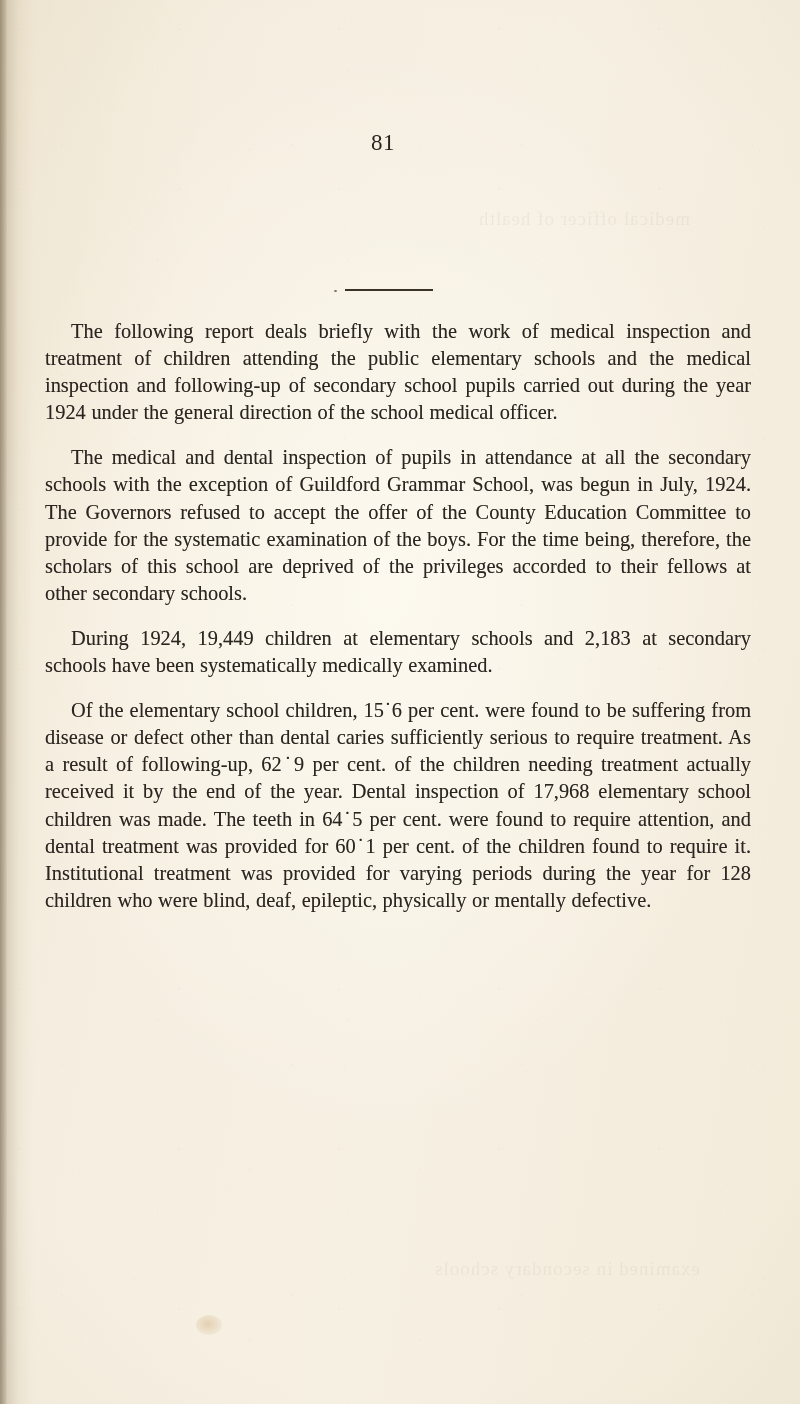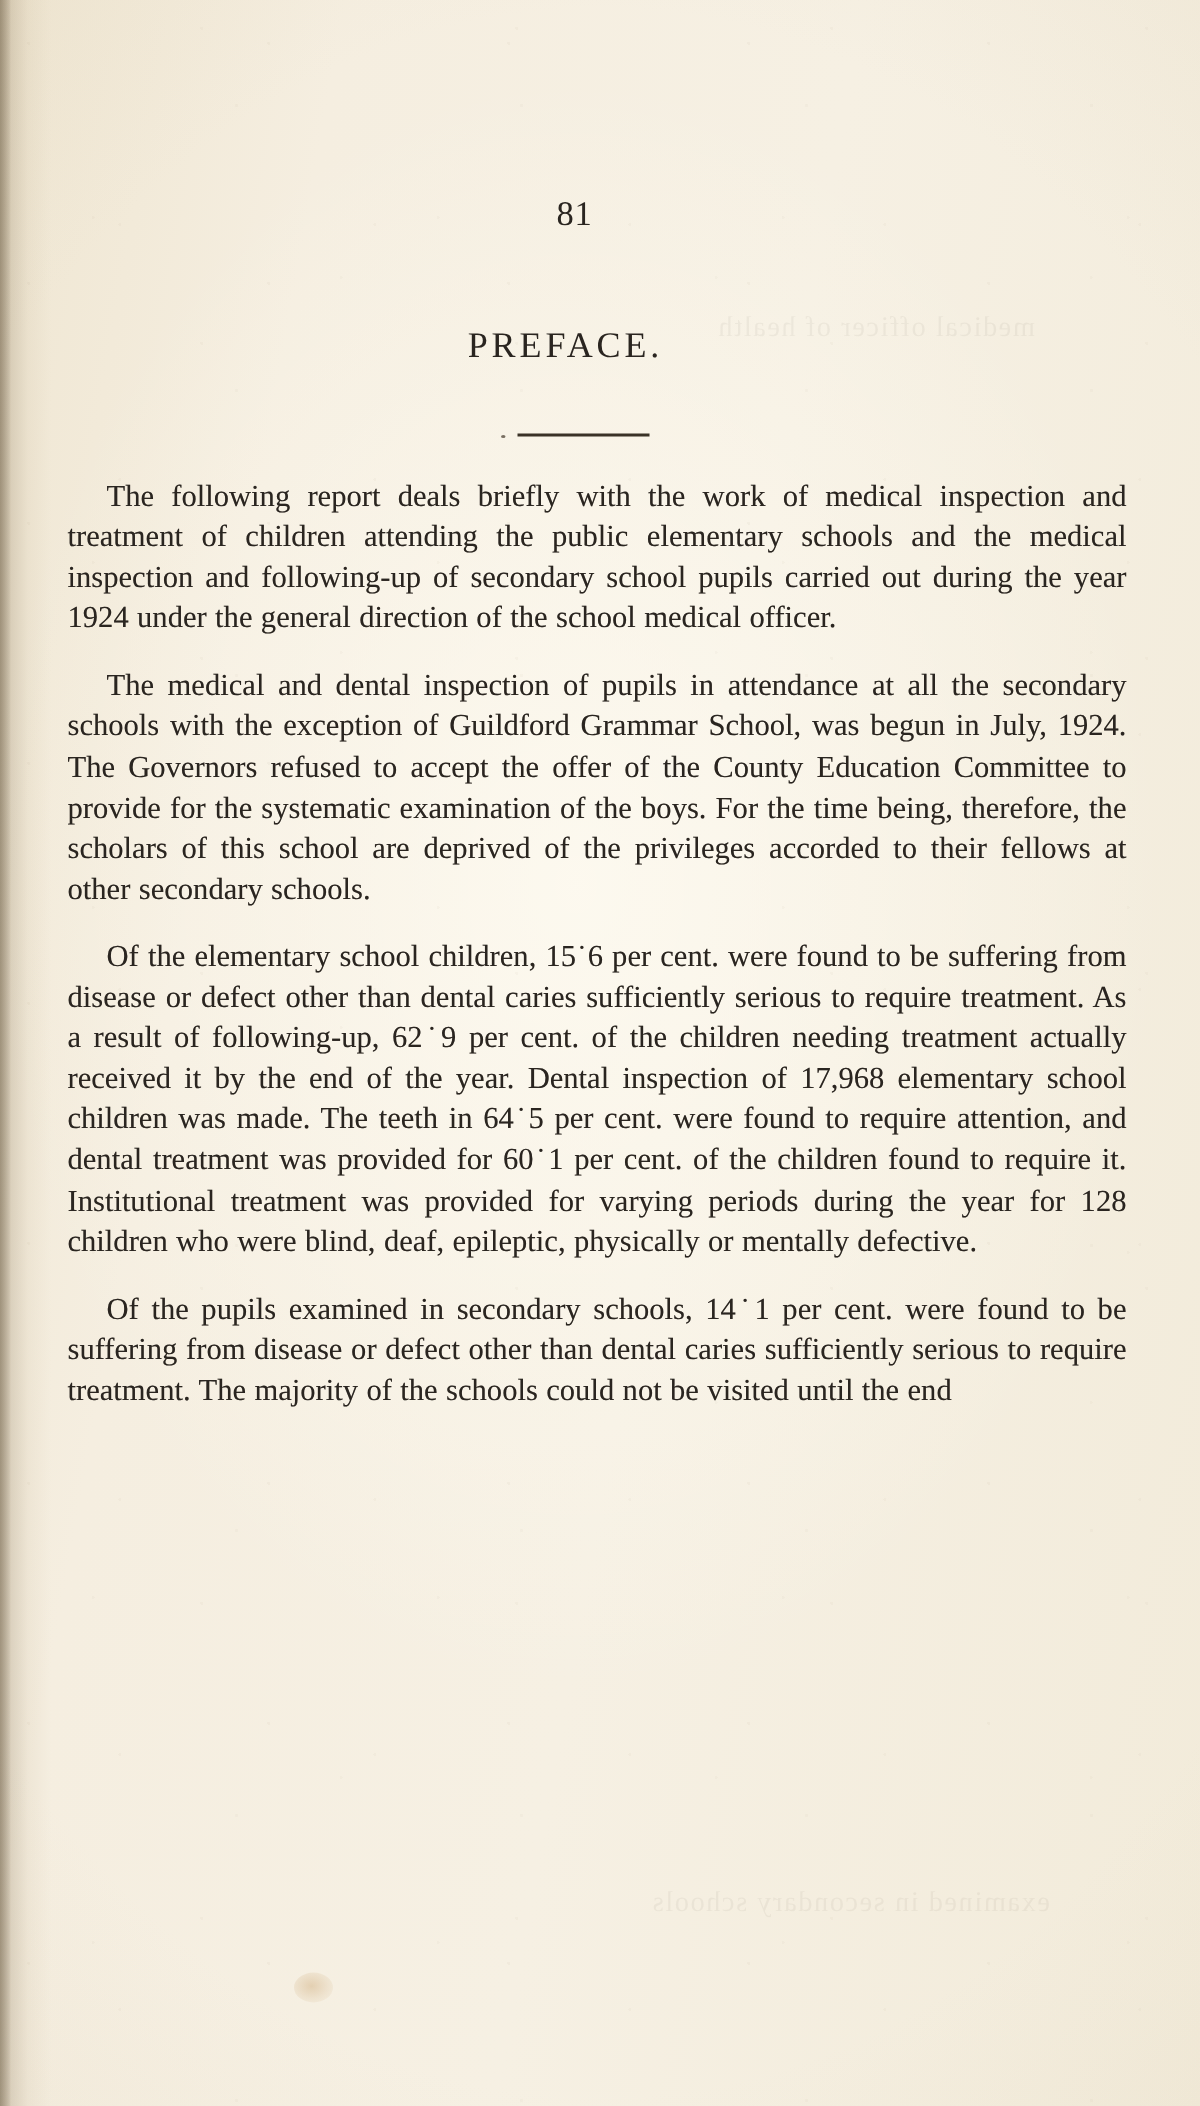--- a/index.html
+++ b/index.html
@@ -170,26 +170,25 @@
   <div class="gutter-edge"></div>
   <div class="foxing"></div>
 
   <div class="bleed bleed-a">examined in secondary schools</div>
   <div class="bleed bleed-b">medical officer of health</div>
 
   <div class="content">
 
     <div class="folio">81</div>
 
-    <div class="chapter-title">PREFACE.</div>
 
     <div class="rule"></div>
     <div class="rule-speck"></div>
 
     <div class="body-text">
       <p class="para">The following report deals briefly with the work of medical inspection and treatment of children attending the public elementary schools and the medical inspection and following-up of secondary school pupils carried out during the year 1924 under the general direction of the school medical officer.</p>
       <p class="para">The medical and dental inspection of pupils in attendance at all the secondary schools with the exception of Guildford Grammar School, was begun in July, 1924. The Governors refused to accept the offer of the County Education Committee to provide for the systematic examination of the boys. For the time being, therefore, the scholars of this school are deprived of the privileges accorded to their fellows at other secondary schools.</p>
+      <p class="para">During 1924, 19,449 children at elementary schools and 2,183 at secondary schools have been systematically medically examined.</p>
       <p class="para">Of the elementary school children, 15˙6 per cent. were found to be suffering from disease or defect other than dental caries sufficiently serious to require treatment. As a result of following-up, 62˙9 per cent. of the children needing treatment actually received it by the end of the year. Dental inspection of 17,968 elementary school children was made. The teeth in 64˙5 per cent. were found to require attention, and dental treatment was provided for 60˙1 per cent. of the children found to require it. Institutional treatment was provided for varying periods during the year for 128 children who were blind, deaf, epileptic, physically or mentally defective.</p>
-      <p class="para">Of the pupils examined in secondary schools, 14˙1 per cent. were found to be suffering from disease or defect other than dental caries sufficiently serious to require treatment. The majority of the schools could not be visited until the end</p>
     </div>
 
   </div>
 </div>
 
 </body></html>

